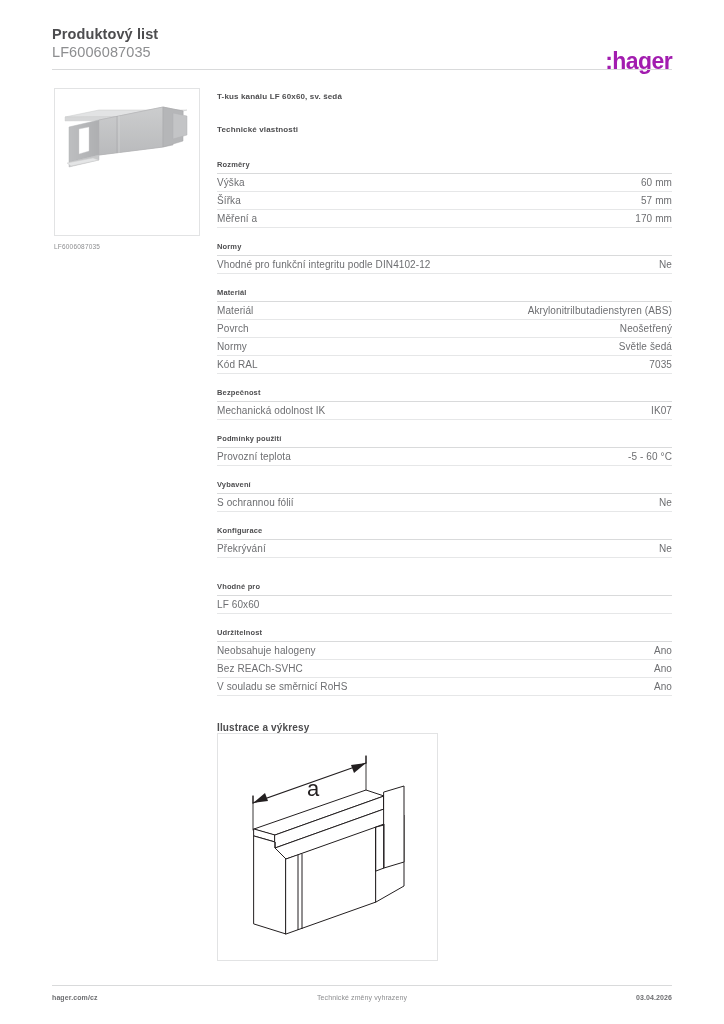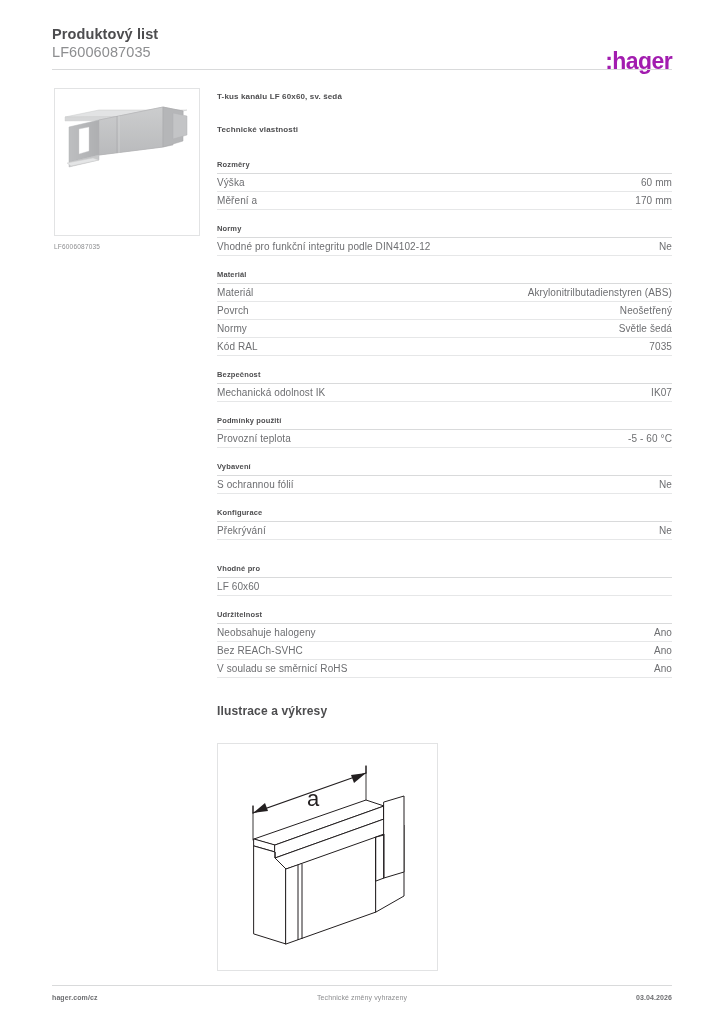--- a/index.html
+++ b/index.html
@@ -137,26 +137,26 @@
     white-space: nowrap;
   }
   .row .value {
     text-align: left;
     letter-spacing: 0.1px;
     white-space: nowrap;
   }
 
   
   .illus-title {
-    font-size: 12px;
+    font-size: 10px;
     font-weight: bold;
     color: #4d4d4f;
     letter-spacing: 0.15px;
     margin-top: 26px;
-    margin-bottom: 25px;
+    margin-bottom: 0;
   }
   .illus-box {
     width: 221px;
     height: 228px;
     border: 1px solid #e2e3e4;
     box-sizing: border-box;
     background: #fff;
     overflow: hidden;
   }
   .illus-box svg { display: block; }
@@ -248,20 +248,24 @@
     <div class="section-title">Technické vlastnosti</div>
 
     <div id="groups-host">
         <div class="group">
           <div class="group-title">Rozměry</div>
           <div class="row">
             <span class="label">Výška</span>
             <span class="value">60 mm</span>
           </div>
           <div class="row">
+            <span class="label">Šířka</span>
+            <span class="value">57 mm</span>
+          </div>
+          <div class="row">
             <span class="label">Měření a</span>
             <span class="value">170 mm</span>
           </div>
         </div>
         <div class="group">
           <div class="group-title">Normy</div>
           <div class="row">
             <span class="label">Vhodné pro funkční integritu podle DIN4102-12</span>
             <span class="value">Ne</span>
           </div>

